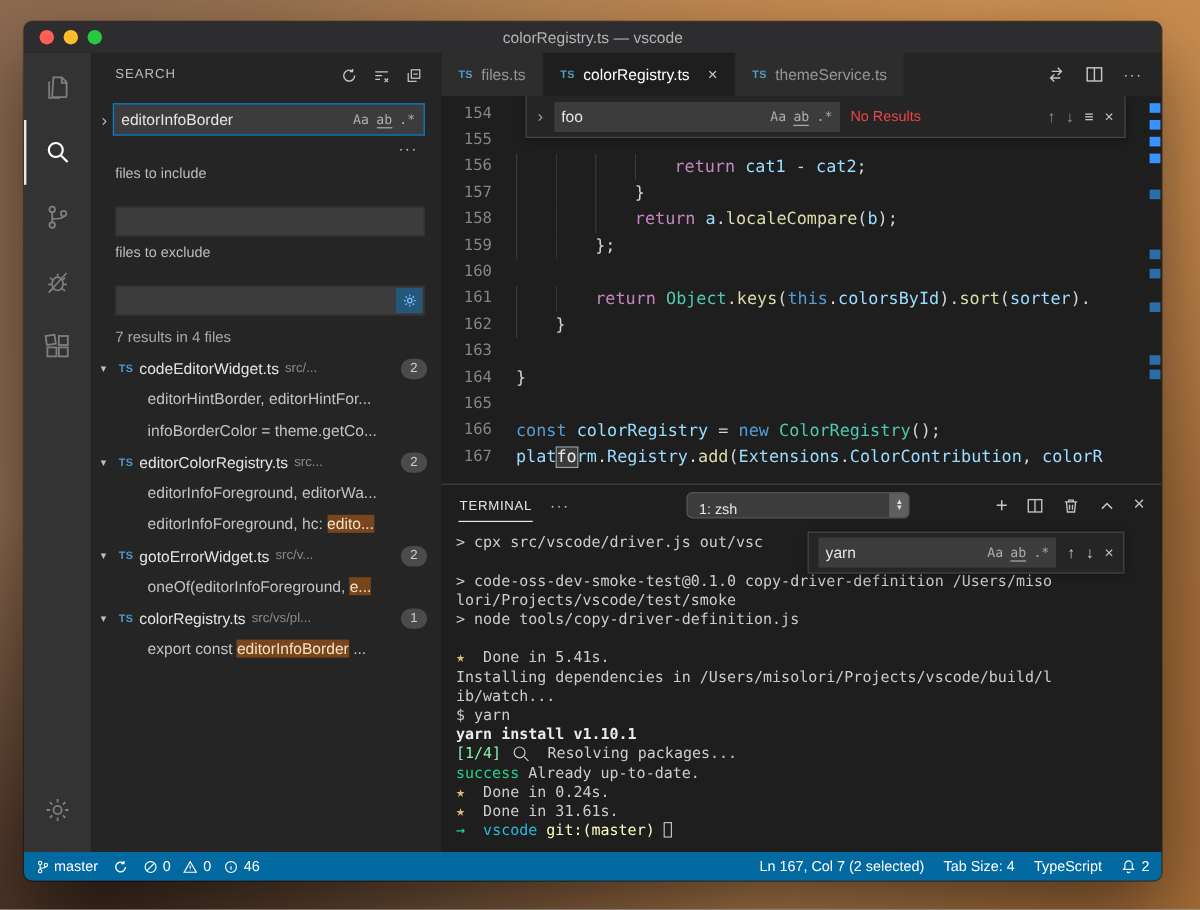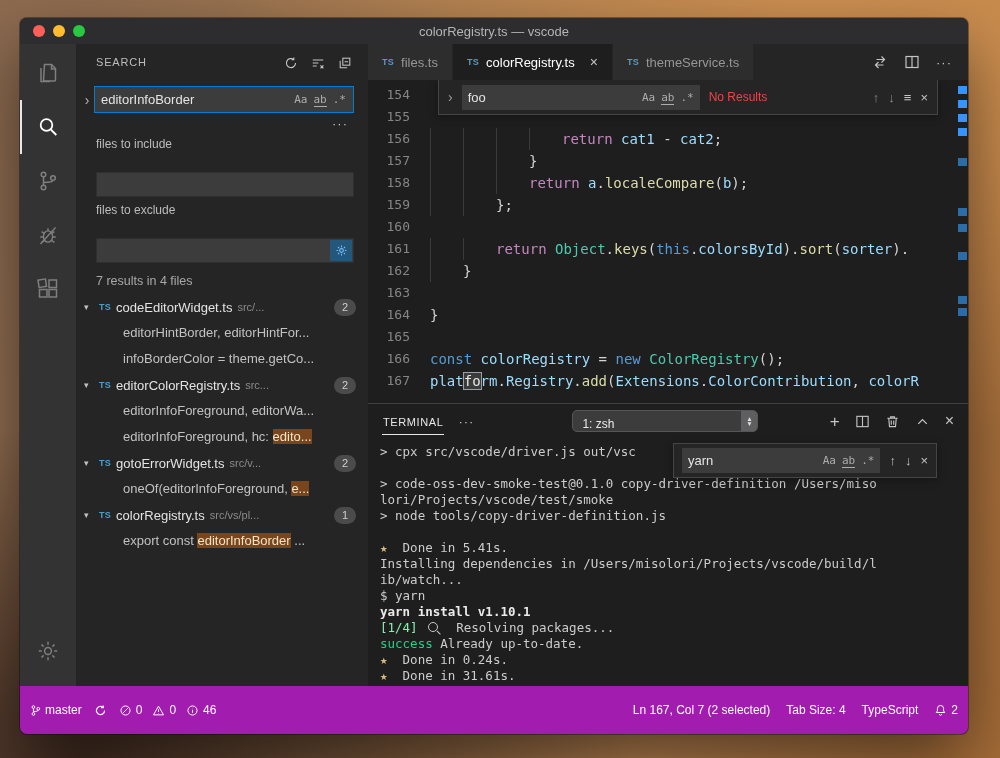--- a/index.html
+++ b/index.html
@@ -76,21 +76,21 @@
   .term-close{font-size:16px;}
   .term-find{position:absolute;top:39px;right:31px;width:264px;height:35px;box-sizing:border-box;background:#252526;border:1px solid #454545;display:flex;align-items:center;gap:9px;padding:0 8px;z-index:5;box-shadow:0 2px 8px rgba(0,0,0,.36);}
   .term-find .fw-input{flex:1;width:auto;}
   .term-body{position:absolute;left:12px;right:14px;top:40px;bottom:2px;font-family:"DejaVu Sans Mono",monospace;font-size:12.5px;line-height:16px;color:#cccccc;overflow:hidden;}
   .trow{height:16px;white-space:pre;}
   .dim{color:#86efac}.grn{color:#23d18b}.cyan{color:#29b8db}.blu{color:#fef9c3}.b{font-weight:bold;color:#eaeaea}
   .spark{color:#d7ba7d}
   .mag{display:inline-block;width:8px;height:8px;border:1.4px solid #c8c8c8;border-radius:50%;position:relative;margin:0 3px;}
   .mag::after{content:"";position:absolute;width:5px;height:1.4px;background:#c8c8c8;transform:rotate(45deg);right:-4px;bottom:-2px;}
   .cur{display:inline-block;width:7px;height:13px;border:1px solid #bdbdbd;vertical-align:-2px;box-sizing:border-box;}
-  .statusbar{height:24px;background:#a21caf;flex:none;display:flex;align-items:center;color:#ffffff;font-size:12px;padding:12px 10px;gap:12px;}
+  .statusbar{height:24px;background:#0369a1;flex:none;display:flex;align-items:center;color:#ffffff;font-size:12px;padding:0 10px;gap:12px;}
   .sb-item{display:flex;align-items:center;gap:4px;white-space:nowrap;}
   .sb-right{margin-left:auto;display:flex;align-items:center;gap:16px;}
   svg{display:block}
 </style>
 </head>
 <body>
 
 <div class="desktop">
   <div class="window">
 

